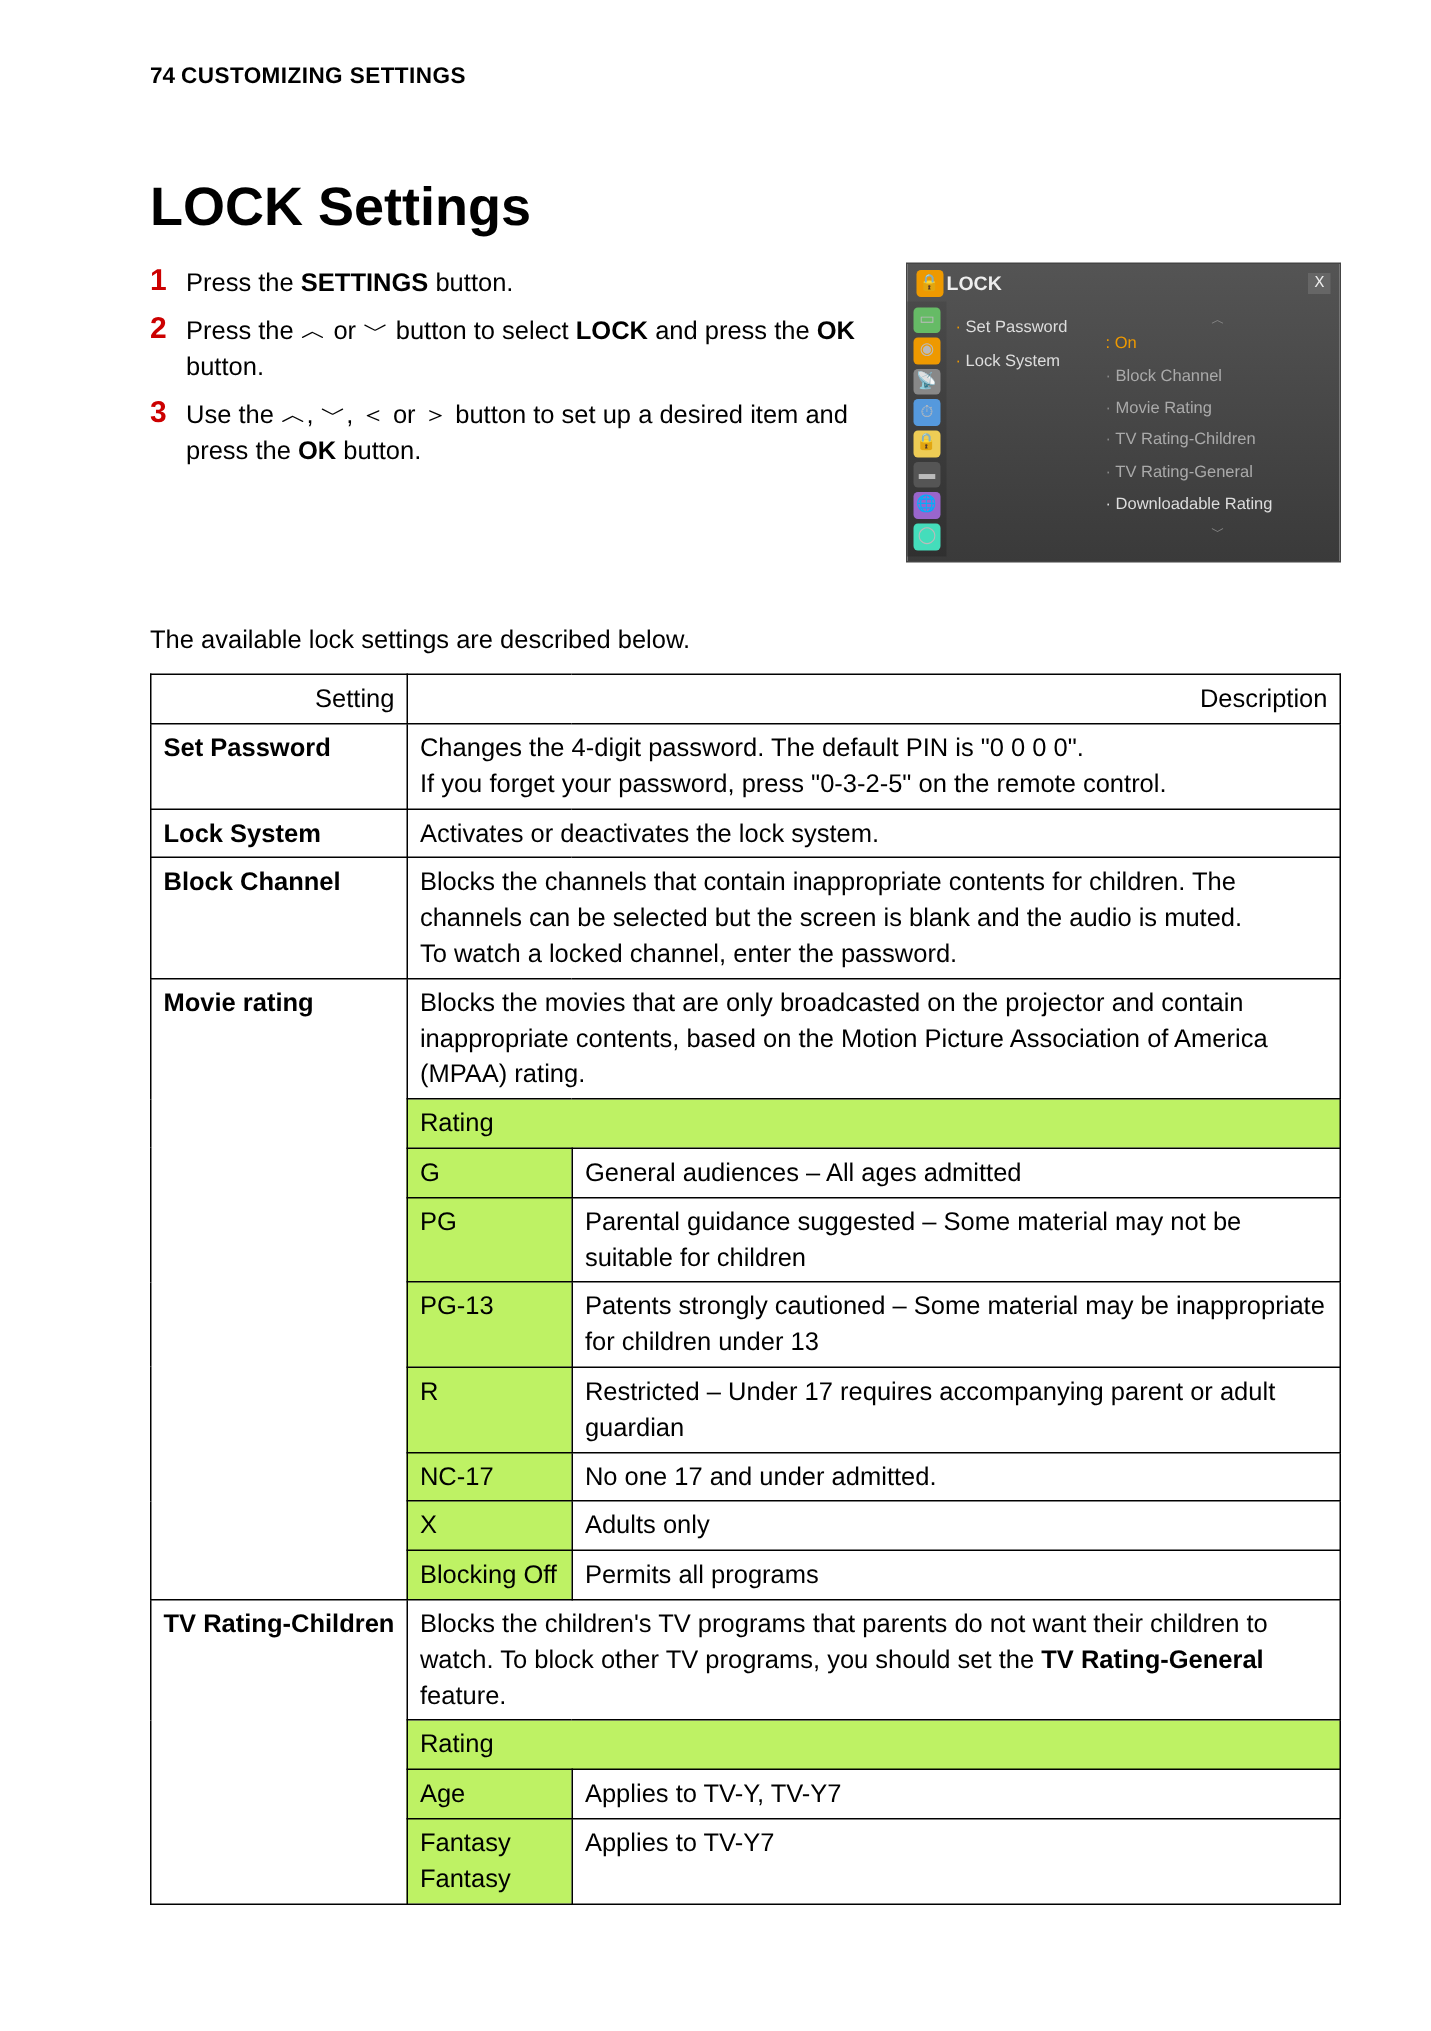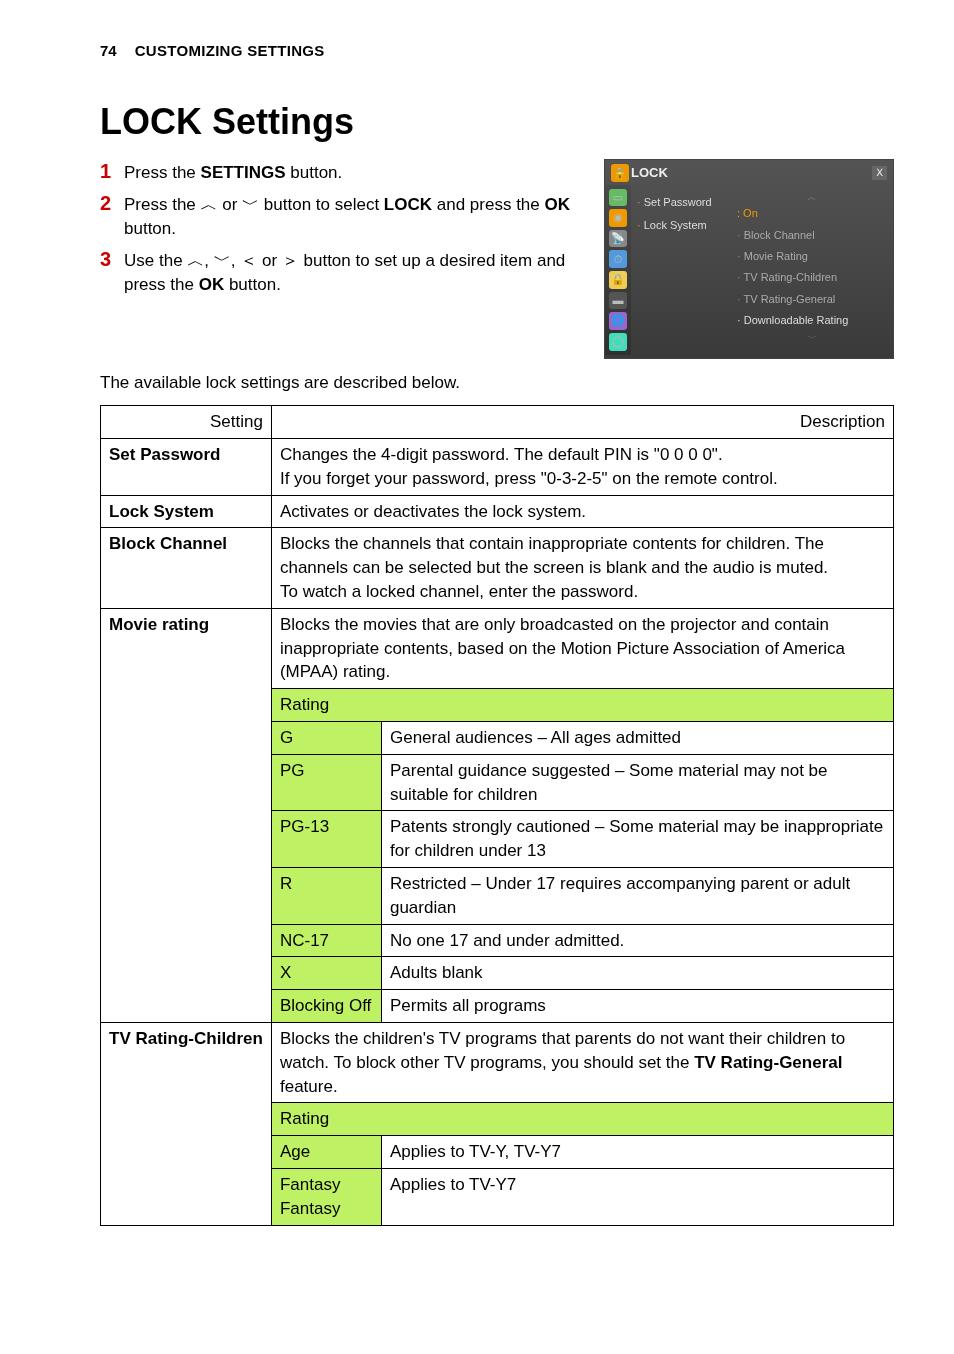--- a/index.html
+++ b/index.html
@@ -8,41 +8,41 @@
     background: #fff;
     color: #000;
     width: 954px;
     margin: 0 auto;
     padding: 40px 60px 40px 100px;
     font-size: 17px;
     line-height: 1.4;
   }
   .page-header {
     display: flex;
-    gap: 18px;
+    gap: 4px;
     font-weight: bold;
     font-size: 15px;
-    margin-bottom: 36px;
+    margin-bottom: 52px;
     align-items: baseline;
   }
   .page-number { font-size: 15px; }
   .page-section { letter-spacing: 0.3px; text-align: center; }
   h1 {
     font-size: 36px;
     font-weight: bold;
     margin-bottom: 12px;
   }
   .top-row { display: flex; gap: 20px; align-items: flex-start; }
   .instructions { flex: 1; }
   .step { display: flex; gap: 8px; margin-bottom: 6px; }
   .step-num { color: #c00; font-weight: bold; font-size: 20px; line-height: 1.2; min-width: 16px; }
   .step-body { flex: 1; padding-top: 2px; }
   .bold { font-weight: bold; margin-top: 20px; }
   .glyph { font-family: "Segoe UI Symbol","Apple Symbols",sans-serif; }
-  .intro { margin: 12px 0 10px 0; }
+  .intro { margin: 40px 0 10px 0; }
 
   
   .osd {
     width: 290px; height: 200px;
     border: 1px solid #444;
     background: linear-gradient(#545454,#3a3a3a);
     font-size: 11px; color: #bbb;
     position: relative;
     flex-shrink: 0;
   }
@@ -208,21 +208,21 @@
   <tr>
     <td class="shade">R</td>
     <td>Restricted – Under 17 requires accompanying parent or adult guardian</td>
   </tr>
   <tr>
     <td class="shade">NC-17</td>
     <td>No one 17 and under admitted.</td>
   </tr>
   <tr>
     <td class="shade">X</td>
-    <td>Adults blank</td>
+    <td>Adults only</td>
   </tr>
   <tr>
     <td class="shade">Blocking Off</td>
     <td>Permits all programs</td>
   </tr>
 
   <tr>
     <td class="setting-name" rowspan="4">TV Rating-Children</td>
     <td colspan="2">
       <span>Blocks the children's TV programs that parents do not want their children to watch. To block other TV programs, you should set the </span><span class="bold">TV Rating-General</span><span> feature.</span>

